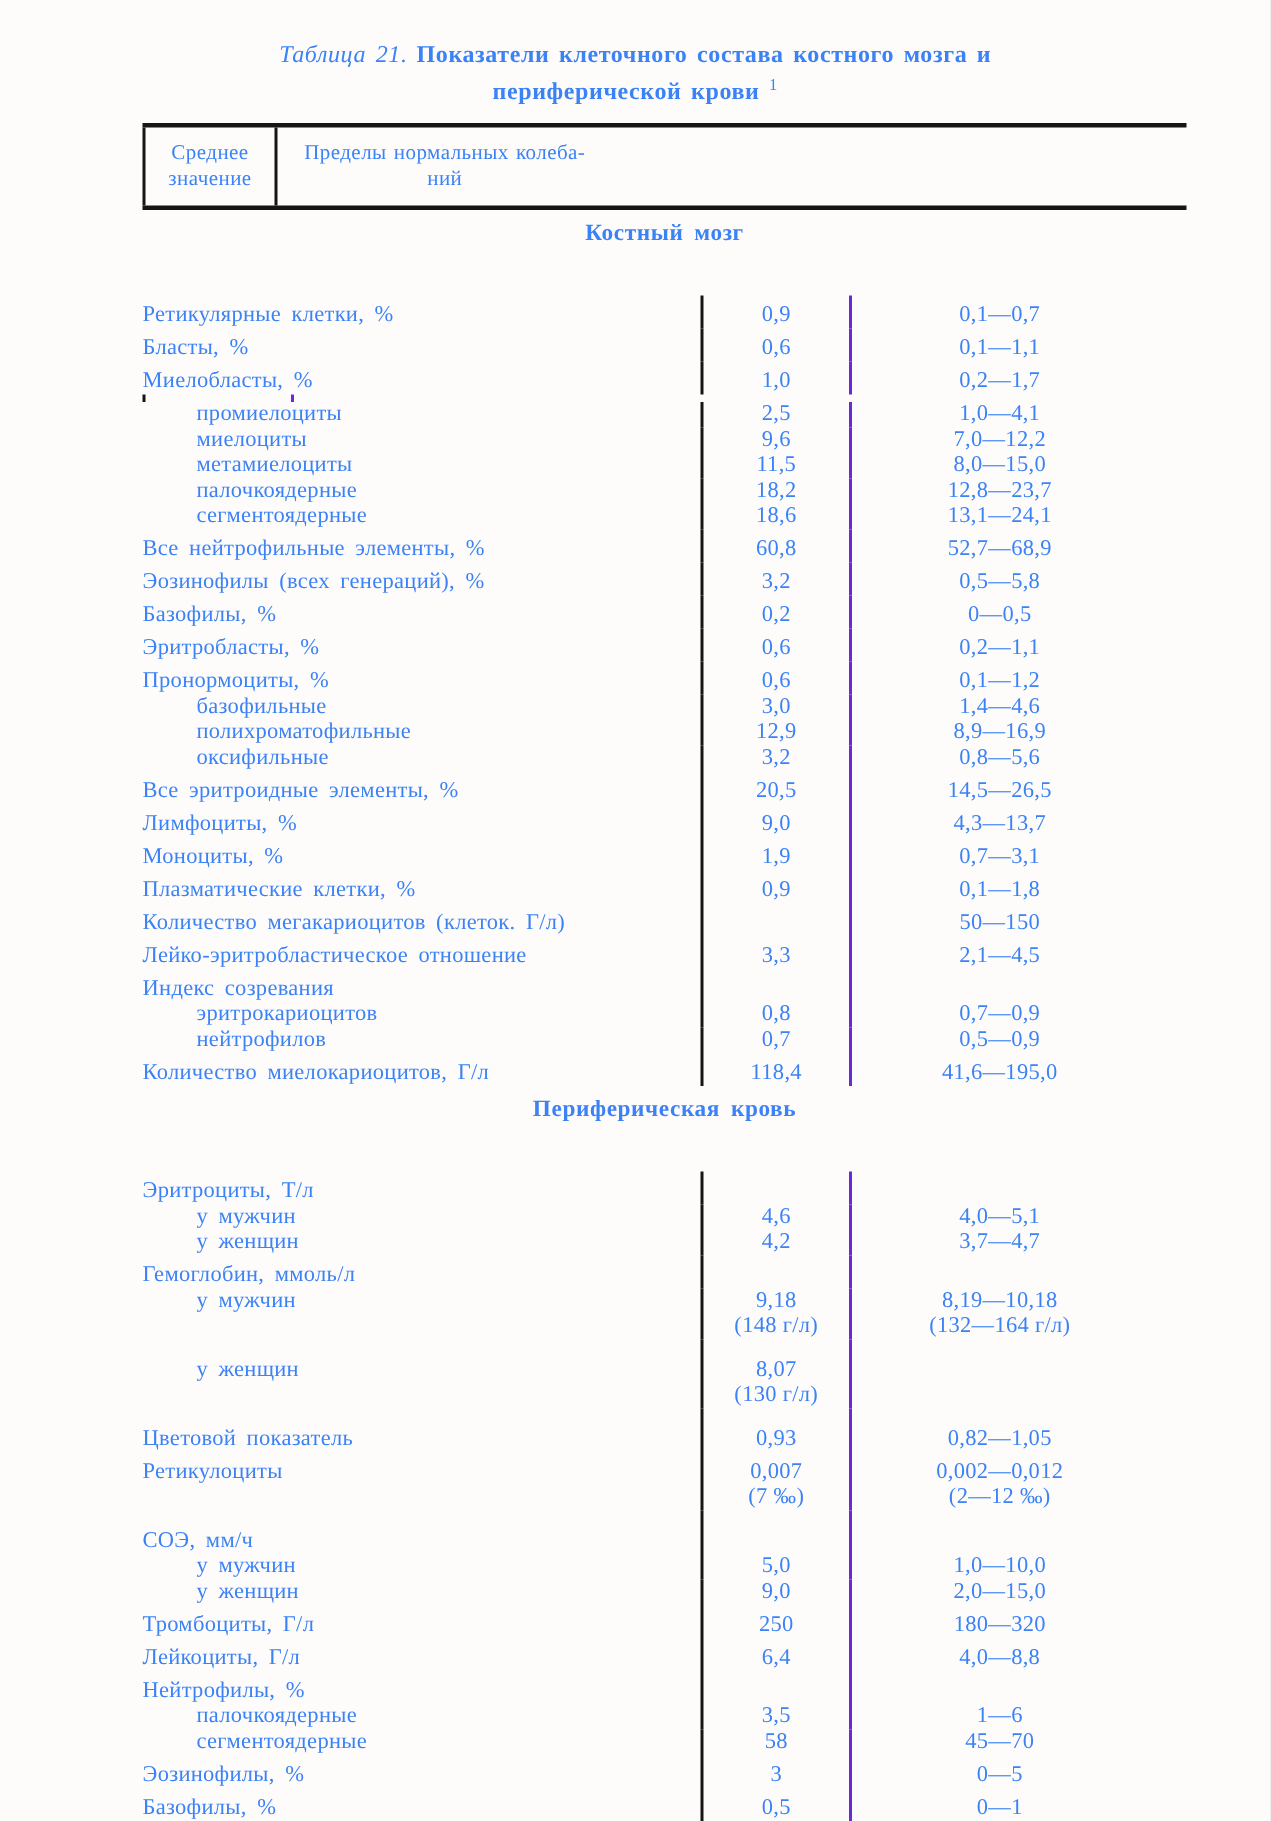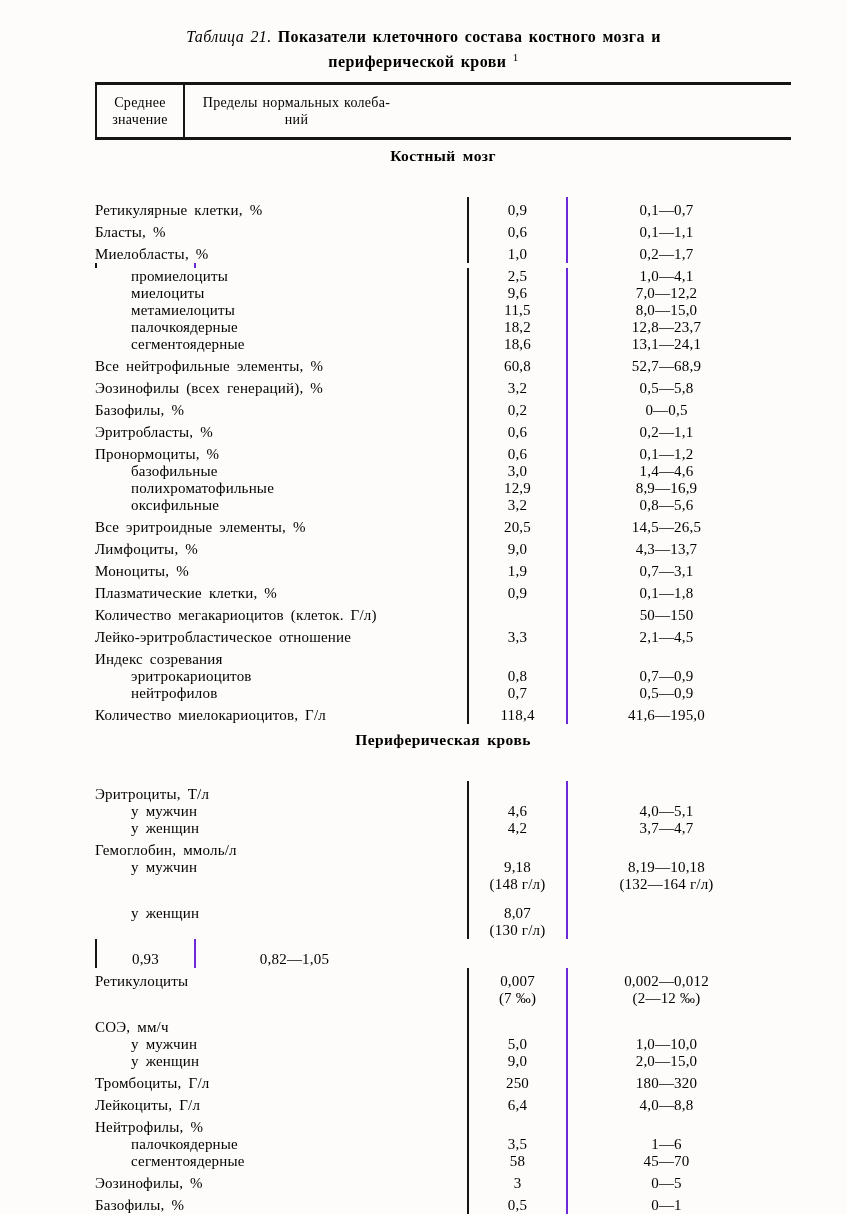--- a/index.html
+++ b/index.html
@@ -3,21 +3,21 @@
 <meta charset="utf-8">
 <style>
   * { margin: 0; padding: 0; box-sizing: border-box; }
   html, body { background: #e8e6e0; }
   .page {
     position: relative;
     width: 847px;
     height: 1214px;
     margin: 0 auto;
     background: #fdfcfa;
-    color: #000000;
+    color: #3b82f6;
     font-family: "Liberation Serif", "DejaVu Serif", serif;
     overflow: hidden;
   }
   
   .title-block {
     width: 560px;
     margin: 26px auto 10px auto;
     text-align: center;
     font-size: 16px;
     line-height: 21px;
@@ -429,20 +429,21 @@
 
   <div class="row sub gap">
     <div class="cell label">у женщин</div>
     <div class="cell mean">
                 <div>8,07</div>
                 <div>(130 г/л)</div>
               </div>
   </div>
 
   <div class="row gap">
+    <div class="cell label">Цветовой показатель</div>
     <div class="cell mean">
                 <div>0,93</div>
               </div>
     <div class="cell range">
                 <div>0,82—1,05</div>
               </div>
   </div>
 
   <div class="row">
     <div class="cell label">Ретикулоциты</div>

